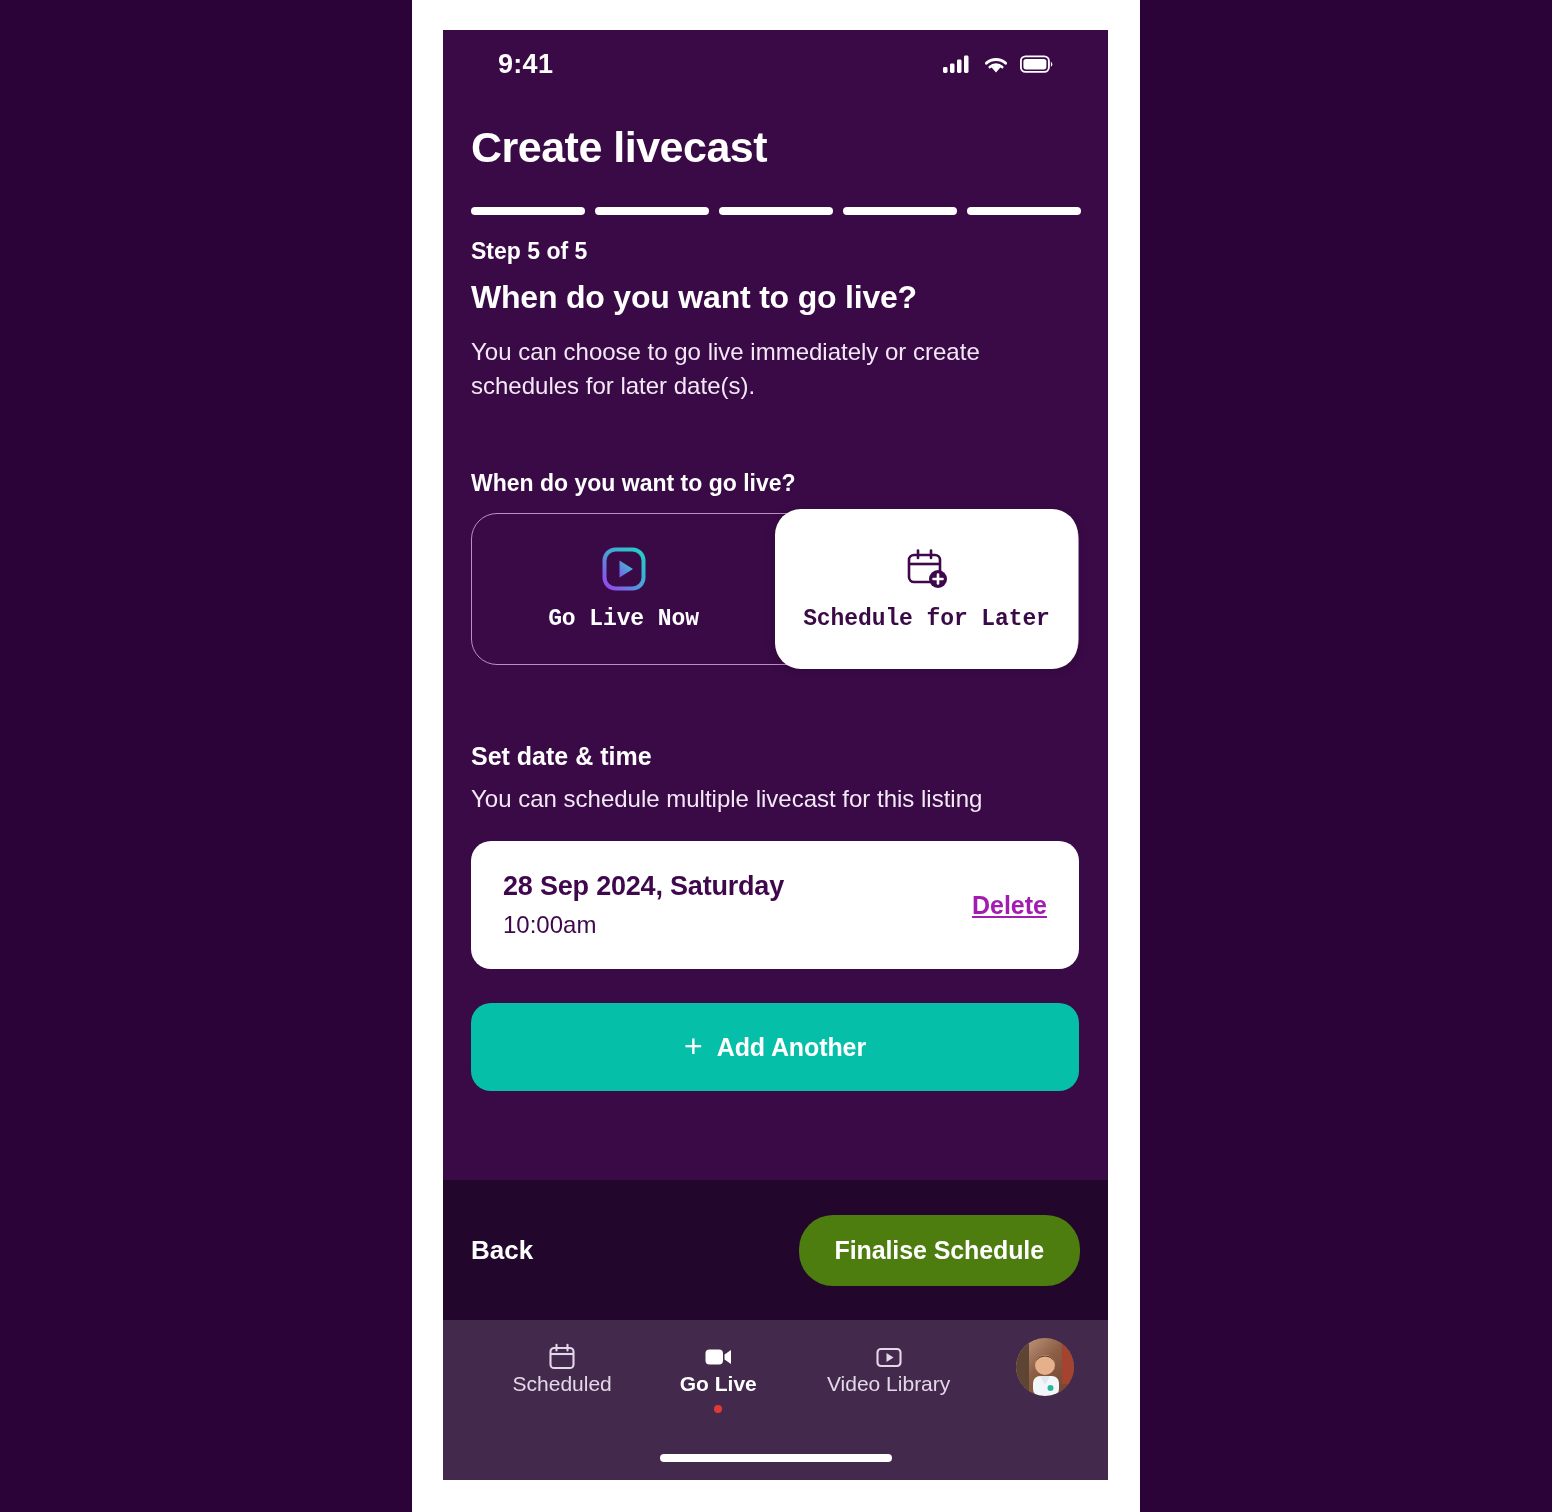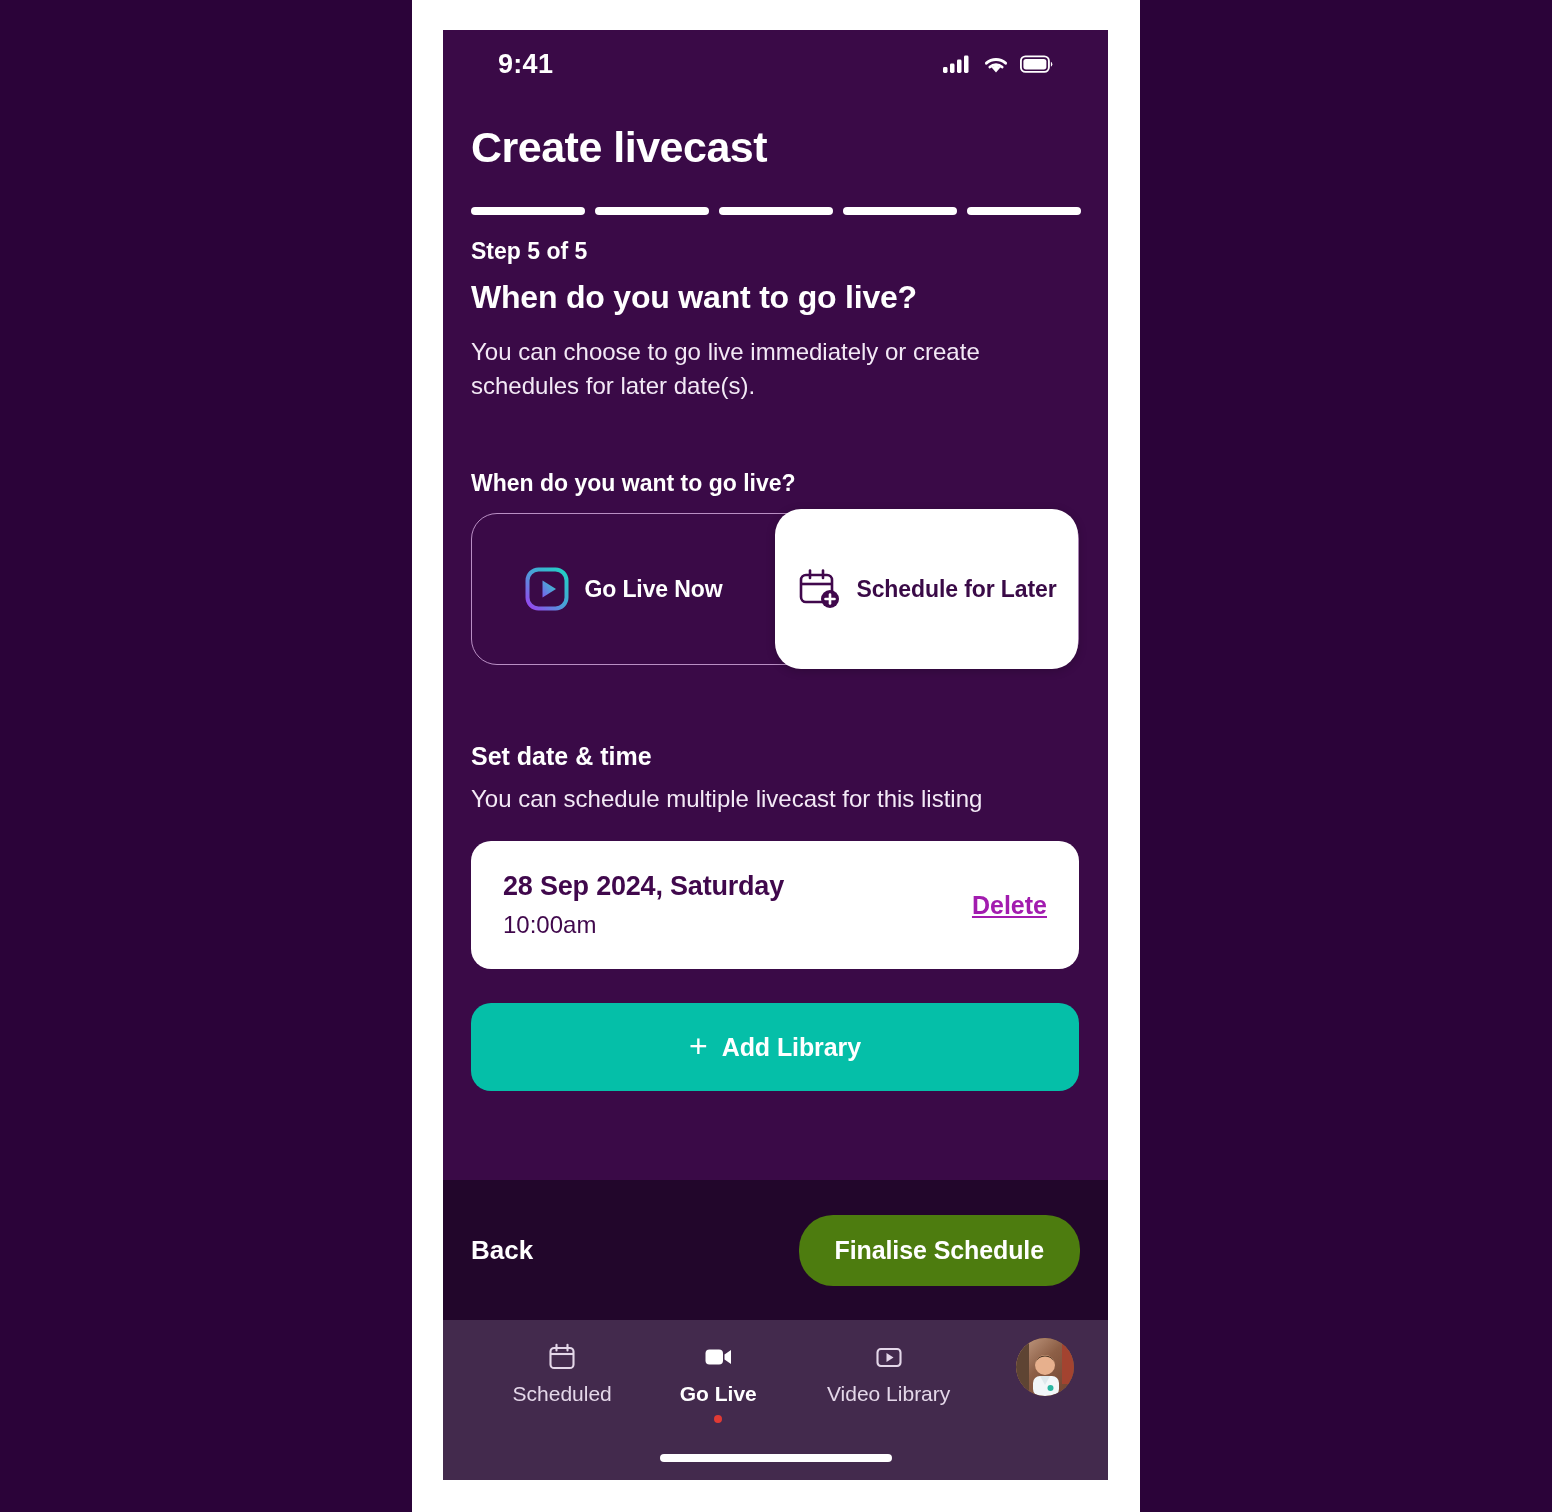--- a/index.html
+++ b/index.html
@@ -133,26 +133,27 @@
     width: 608px;
     height: 152px;
     border: 1.5px solid #b98fc4;
     border-radius: 26px;
     box-sizing: border-box;
     display: flex;
   }
   .mode-opt {
     flex: 1;
     display: flex;
-    flex-direction: row;
+    flex-direction: column;
     align-items: center;
     justify-content: center;
     gap: 14px;
     border-radius: 26px;
     box-sizing: border-box;
+    font-family: Liberation Mono, monospace;
   }
   .mode-opt .mode-label {
     font-size: 23px;
     font-weight: bold;
     letter-spacing: -0.1px;
   }
   .mode-opt.unselected .mode-label { color: #ffffff; }
   .mode-opt.selected {
     background: #ffffff;
     height: 160px;
@@ -289,21 +290,20 @@
     display: flex;
     align-items: flex-start;
     height: 110px;
     padding: 22px 34px 0 34px;
     box-sizing: border-box;
   }
   .tab-item {
     display: flex;
     flex-direction: column;
     align-items: center;
-    gap: 10px;
     cursor: pointer;
     position: relative;
   }
   .tab-item.t-scheduled { width: 180px; }
   .tab-item.t-golive { width: 150px; }
   .tab-item.t-library { width: 210px; }
   .tab-label {
     font-size: 21px;
     color: #e4d7e9;
   }
@@ -430,21 +430,21 @@
     <div class="date-card">
       <div>
         <div class="date-main">28 Sep 2024, Saturday</div>
         <div class="date-time">10:00am</div>
       </div>
       <div class="delete-link">Delete</div>
     </div>
 
     <button class="add-another">
       <span class="plus-glyph">+</span>
-      <span class="add-label">Add Library</span>
+      <span class="add-label">Add Another</span>
     </button>
 
     <div class="action-bar">
       <button class="back-btn">Back</button>
       <button class="finalise-btn">Finalise Schedule</button>
     </div>
 
     <div class="tab-bar">
       <div class="tab-items">
 

